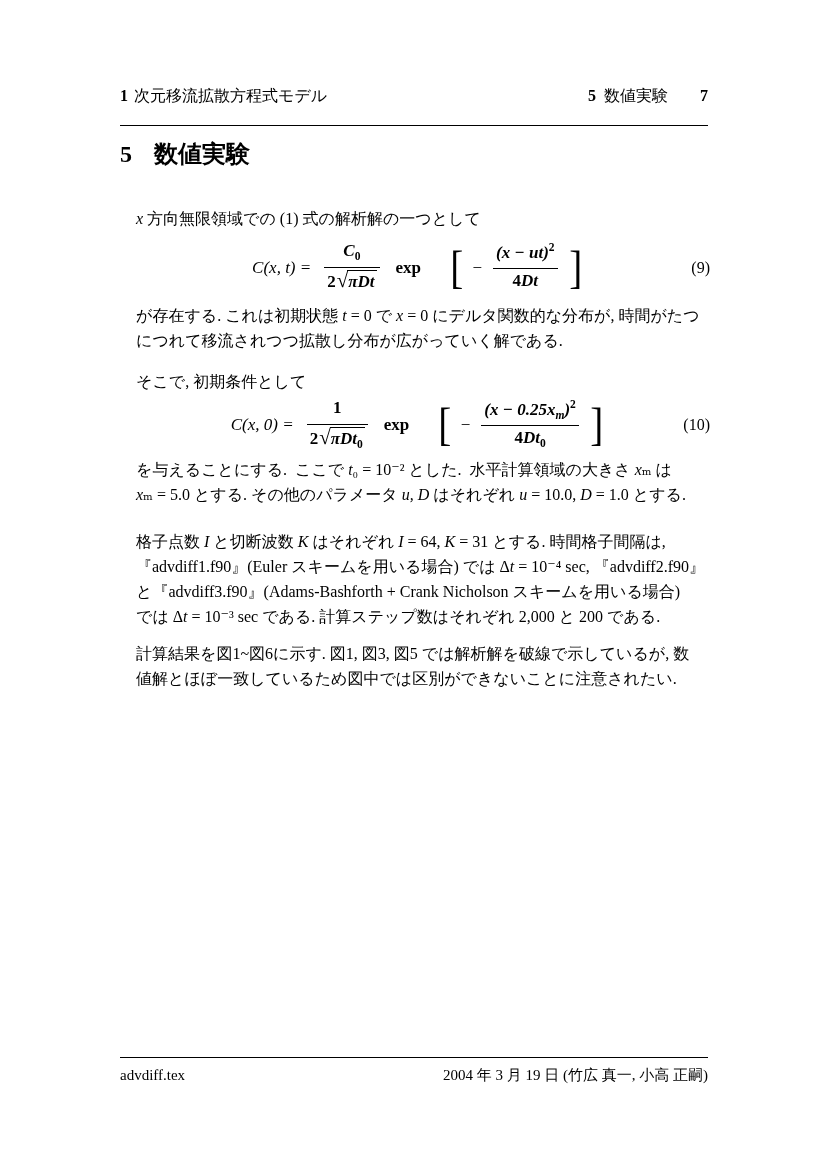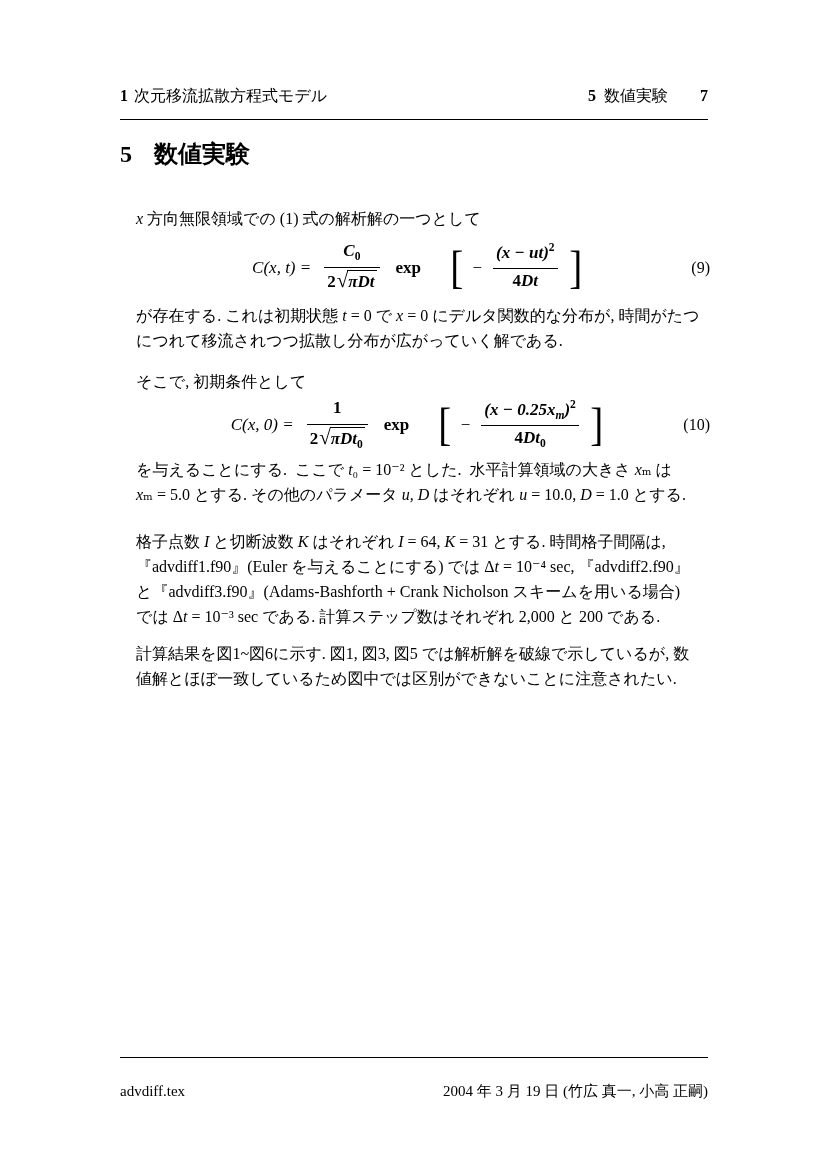--- a/index.html
+++ b/index.html
@@ -10,21 +10,21 @@
     color: #000000;
     font-family: "Liberation Serif", "DejaVu Serif", "DejaVu Sans", serif;
     overflow: hidden;
   }
 
   
   .header {
     position: absolute; left: 120px; width: 588px; top: 86px;
     display: flex; justify-content: space-between; align-items: flex-end;
     font-size: 16px; line-height: 19px;
-    padding-bottom: 14px; border-bottom: 1px solid #000;
+    padding-bottom: 20px; border-bottom: 1px solid #000;
   }
   .hnum { font-weight: bold; }
   .hkanji { font-family: "Liberation Sans", "DejaVu Sans", sans-serif; }
   .header-left .hkanji { margin-left: 6px; }
   .header-right .hkanji { margin-left: 8px; }
   .hpage { margin-left: 32px; font-weight: bold; }
 
   
   .sec-title {
     position: absolute; left: 120px; top: 140px; margin: 0;
@@ -57,21 +57,21 @@
   .radical { font-style: normal; font-size: 21px; line-height: 1; margin-left: 1px; }
   .radicand { border-top: 1px solid #000; padding: 1px 2px 0 1px; margin-left: -1px; }
   .bracket { font-style: normal; font-size: 46px; font-weight: 300; line-height: 0.88; transform: scaleX(0.85); margin: 0 -3px; }
   .expfn { margin-left: 3px; margin-right: 20px; font-weight: bold; }
   .sign { margin-right: -2px; }
   sub { font-size: 68%; } sup { font-size: 68%; }
 
   
   .footer {
     position: absolute; left: 120px; width: 588px; top: 1057px;
-    border-top: 1px solid #000; padding-top: 24px;
+    border-top: 1px solid #000; padding-top: 8px;
     display: flex; justify-content: space-between; align-items: baseline;
     font-size: 15px;
   }
 </style>
 </head>
 <body>
 
 <div class="page">
 
   <div class="header">
@@ -150,21 +150,21 @@
     <span class="eqnum rm">(10)</span>
   </div>
 
   <div class="para" style="top:457px">
       <div class="tline"><span>を与えることにする.  ここで </span><span class="mi">t</span><span>₀ = 10⁻² とした.  水平計算領域の大きさ </span><span class="mi">x</span><span>ₘ は</span></div>
       <div class="tline"><span class="mi">x</span><span>ₘ = 5.0 とする. その他のパラメータ </span><span class="mi">u, D</span><span> はそれぞれ </span><span class="mi">u</span><span> = 10.0, </span><span class="mi">D</span><span> = 1.0 とする.</span></div>
     </div>
 
   <div class="para" style="top:529px">
       <div class="tline"><span>格子点数 </span><span class="mi">I</span><span> と切断波数 </span><span class="mi">K</span><span> はそれぞれ </span><span class="mi">I</span><span> = 64, </span><span class="mi">K</span><span> = 31 とする. 時間格子間隔は,</span></div>
-      <div class="tline"><span>『advdiff1.f90』(Euler を与えることにする) では Δ</span><span class="mi">t</span><span> = 10⁻⁴ sec, 『advdiff2.f90』</span></div>
+      <div class="tline"><span>『advdiff1.f90』(Euler スキームを用いる場合) では Δ</span><span class="mi">t</span><span> = 10⁻⁴ sec, 『advdiff2.f90』</span></div>
       <div class="tline"><span>と『advdiff3.f90』(Adams-Bashforth + Crank Nicholson スキームを用いる場合)</span></div>
       <div class="tline"><span>では Δ</span><span class="mi">t</span><span> = 10⁻³ sec である. 計算ステップ数はそれぞれ 2,000 と 200 である.</span></div>
     </div>
 
   <div class="para" style="top:641px">
       <div class="tline"><span>計算結果を図1~図6に示す. 図1, 図3, 図5 では解析解を破線で示しているが, 数</span></div>
       <div class="tline"><span>値解とほぼ一致しているため図中では区別ができないことに注意されたい.</span></div>
     </div>
 
   <div class="footer">

